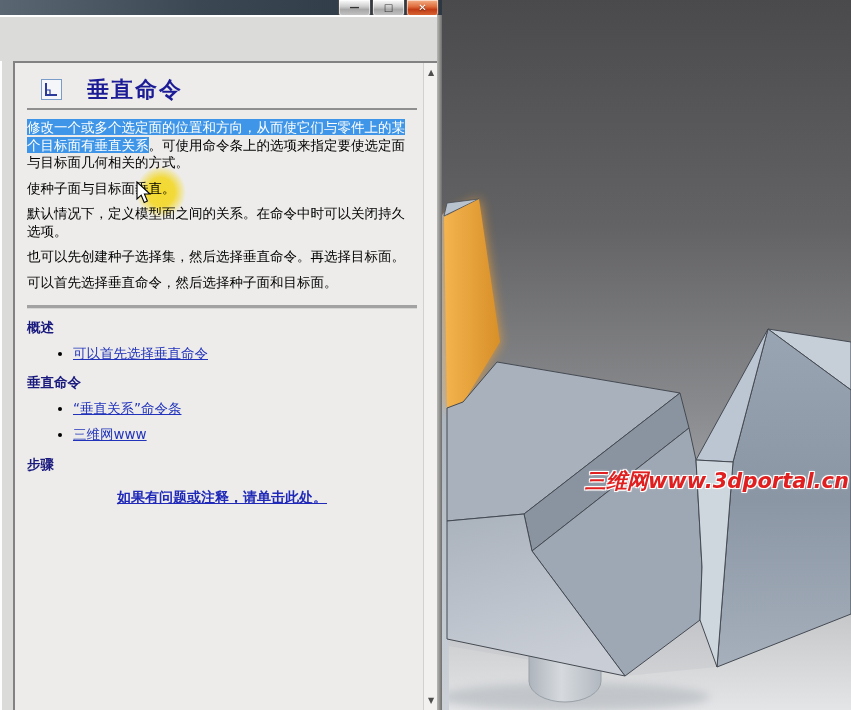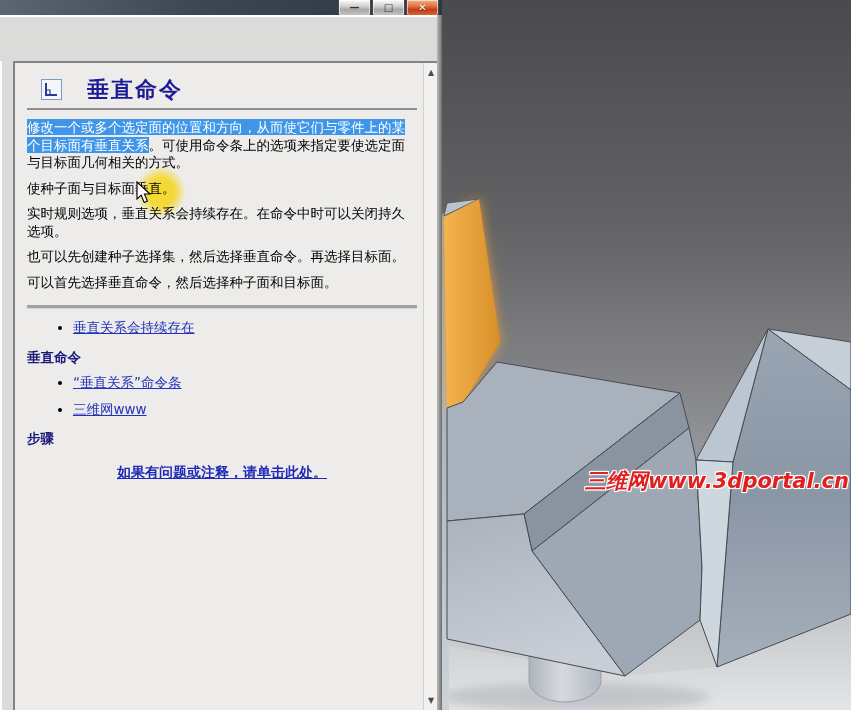--- a/index.html
+++ b/index.html
@@ -99,28 +99,29 @@
             <rect x="0.5" y="0.5" width="20" height="20" fill="#f4f6fa" stroke="#7a9cc8"></rect>
             <path d="M5 4 L5 16 L16 16" stroke="#2a3a9a" stroke-width="2" fill="none"></path>
             <path d="M5 11 L9 11 L9 16" stroke="#2a3a9a" stroke-width="1.2" fill="none"></path>
           </svg>
           <span class="doc-title">垂直命令</span>
         </div>
         <hr class="thin">
 
         <p><span class="sel">修改一个或多个选定面的位置和方向，从而使它们与零件上的某个目标面有垂直关系</span><span>。可使用命令条上的选项来指定要使选定面与目标面几何相关的方式。</span></p>
         <p>使种子面与目标面垂直。</p>
-        <p>实时规则选项，垂直关系会持续存在。在命令中时可以关闭持久选项。</p>
+        <p>默认情况下，定义模型面之间的关系。在命令中时可以关闭持久选项。</p>
         <p>也可以先创建种子选择集，然后选择垂直命令。再选择目标面。</p>
         <p>可以首先选择垂直命令，然后选择种子面和目标面。</p>
 
         <hr class="thick">
 
+        <div class="sect-head">概述</div>
         <ul class="linklist">
-          <li><a class="doclink">垂直关系会持续存在</a></li>
+          <li><a class="doclink">可以首先选择垂直命令</a></li>
         </ul>
 
         <div class="sect-head">垂直命令</div>
         <ul class="linklist">
           <li><a class="doclink">“垂直关系”命令条</a></li>
           <li><a class="doclink">三维网www</a></li>
         </ul>
 
         <div class="sect-head">步骤</div>
 

